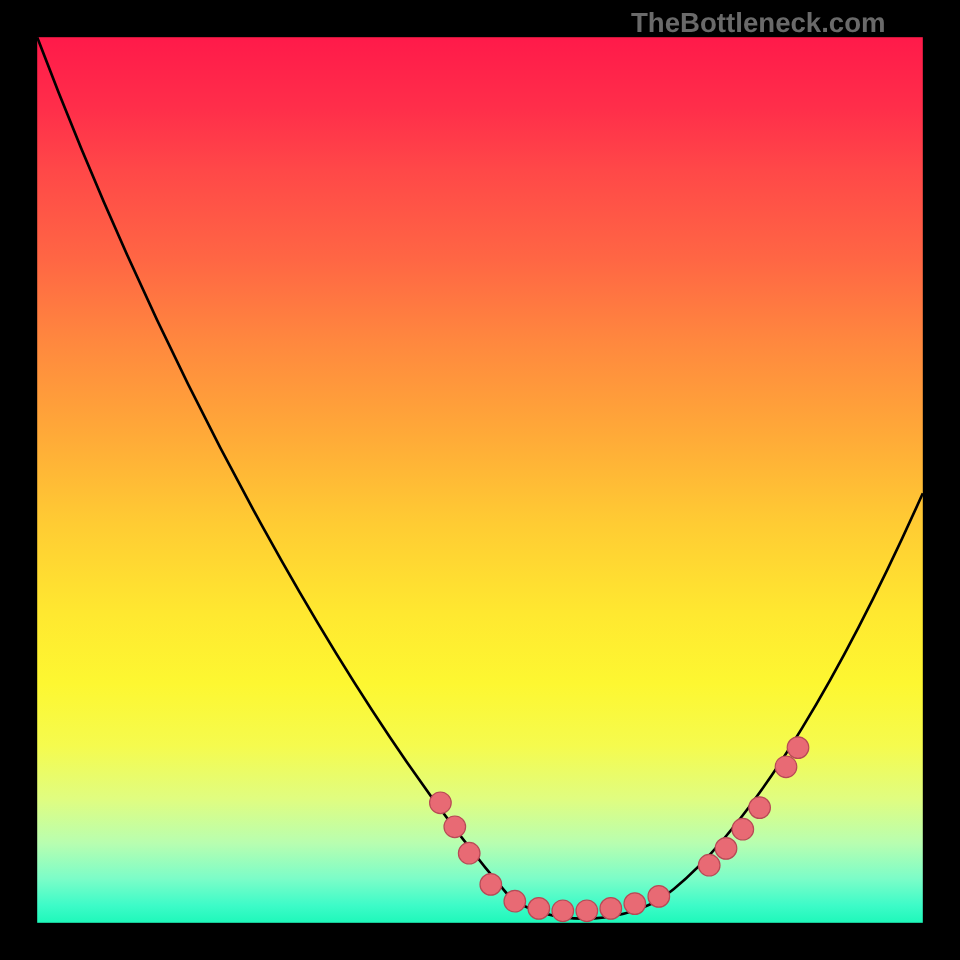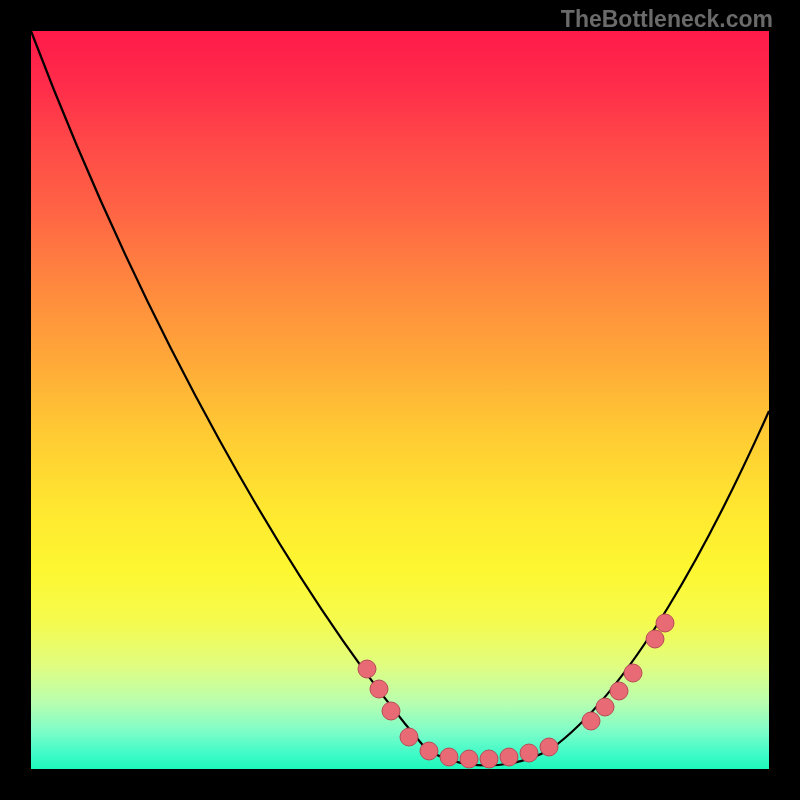--- a/index.html
+++ b/index.html
@@ -9,21 +9,20 @@
     width: 800px;
     height: 800px;
     overflow: hidden;
     font-family: Arial, sans-serif;
   }
   .container {
     position: relative;
     width: 756px;
     height: 800px;
     background: #000;
-    padding-left: 35px;
   }
   .plot-area {
     position: absolute;
     left: 31px;
     top: 31px;
     width: 738px;
     height: 738px;
     background: linear-gradient(to bottom,
       #ff1a4a 0%,
       #ff2e4a 8%,

